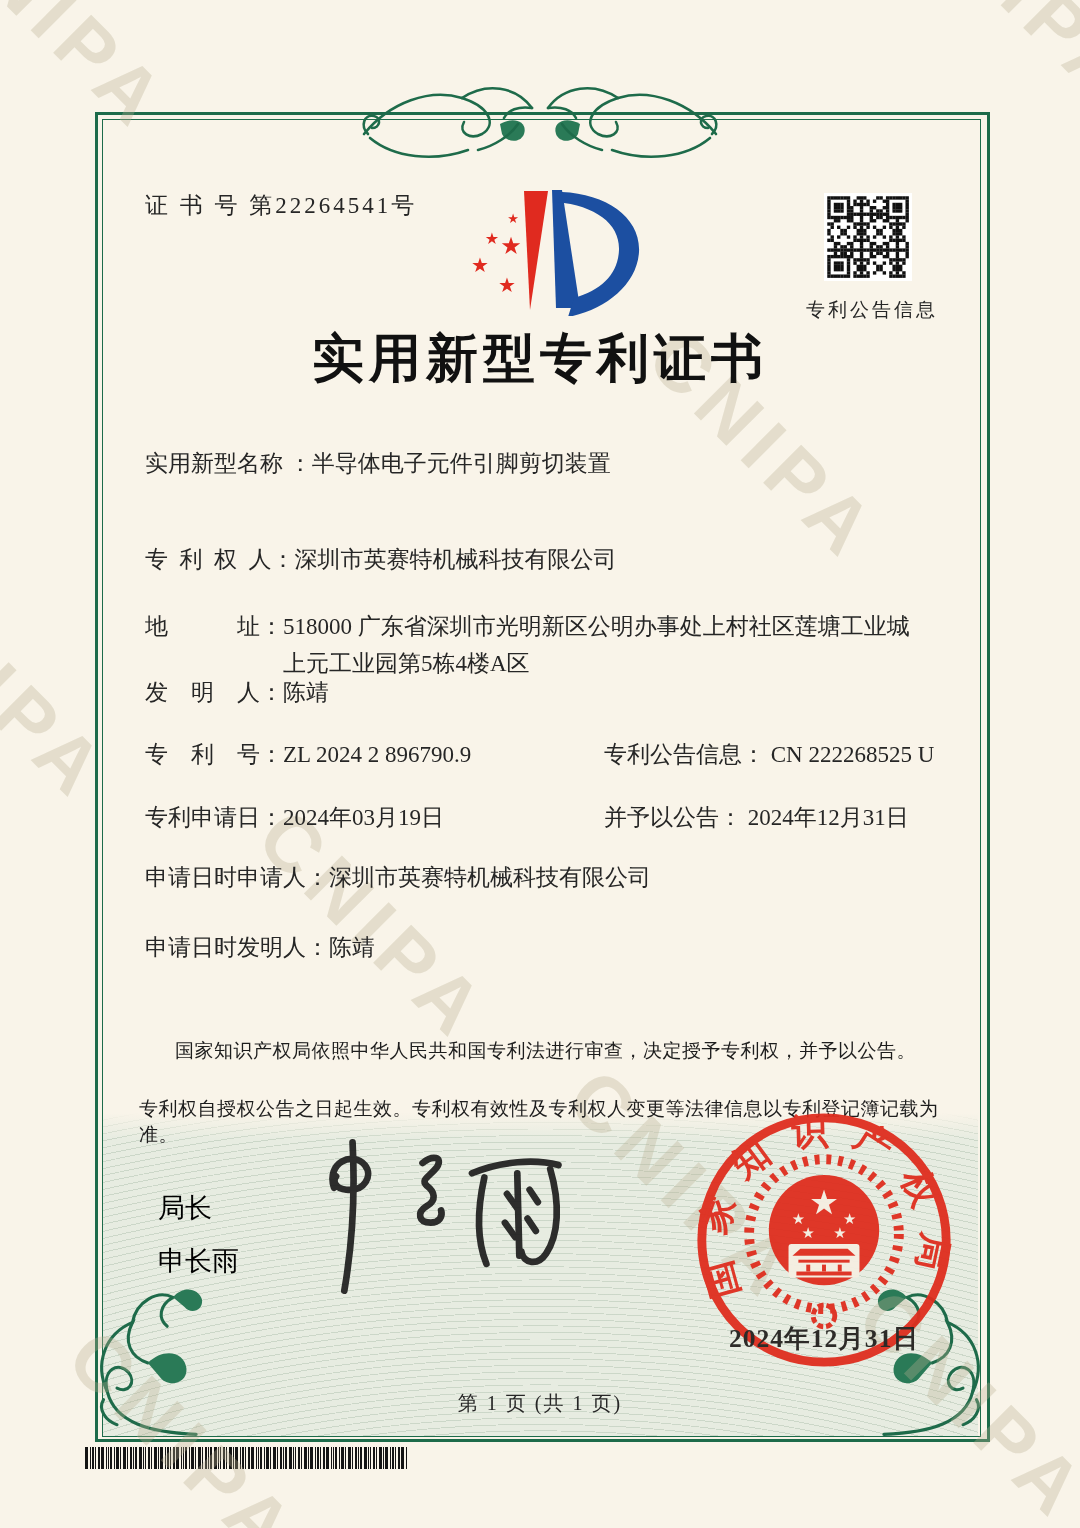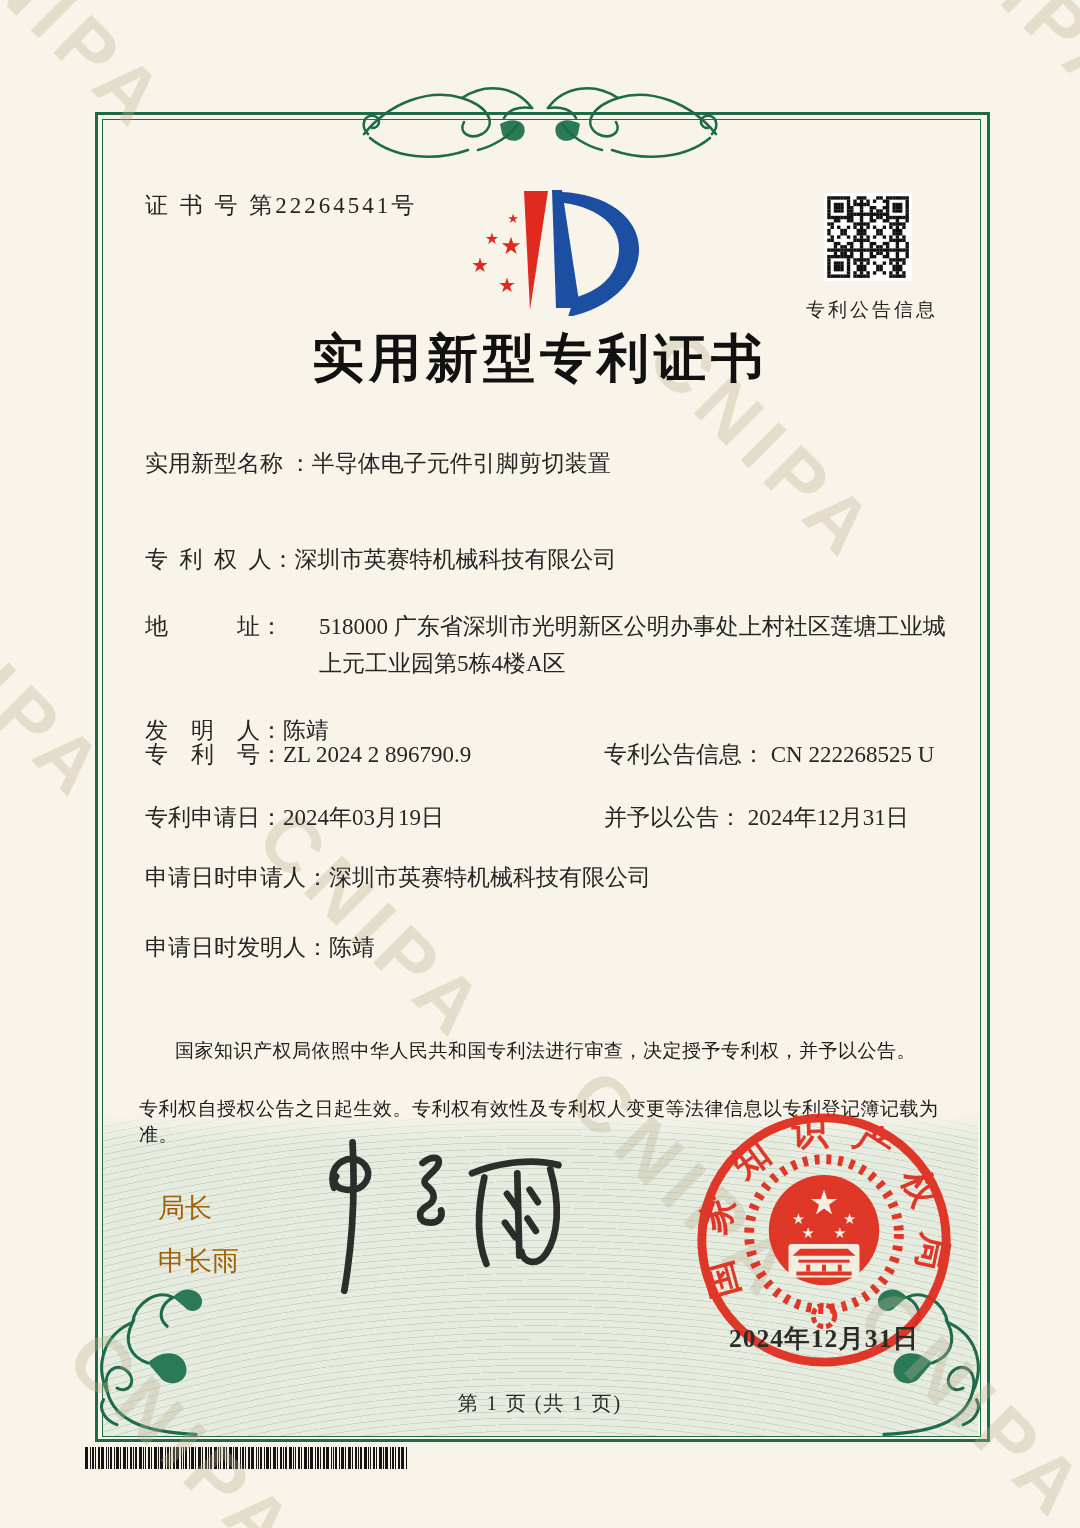--- a/index.html
+++ b/index.html
@@ -26,29 +26,29 @@
   .qr{position:absolute;left:824px;top:193px;width:88px;height:88px;z-index:4;background:#fff;}
   .qr svg{display:block;width:100%;height:100%;}
   .qrcap{position:absolute;left:806px;top:297px;font-size:19px;letter-spacing:3px;z-index:4;}
   .logo{position:absolute;left:455px;top:186px;width:190px;height:130px;z-index:4;}
   .title{position:absolute;left:0;top:324px;width:1080px;text-align:center;font-size:52px;
       font-weight:bold;letter-spacing:5px;z-index:4;color:#111;}
   
   .row{position:absolute;left:145px;font-size:23px;z-index:4;line-height:30px;}
   .row .lab{display:inline-block;vertical-align:top;white-space:pre;}
   .row .val{display:inline-block;vertical-align:top;}
-  .row.addr .val{width:640px;line-height:37px;margin-left:36px;}
+  .row.addr .val{width:640px;line-height:37px;}
   .col2{position:absolute;left:604px;font-size:23px;z-index:4;line-height:30px;}
   
   .stmt{position:absolute;left:139px;width:812px;font-size:19px;letter-spacing:.5px;
       color:#1d1d1d;z-index:4;}
   .stmt.first{padding-left:36px;width:776px;}
   
   .director{position:absolute;left:158px;font-size:27px;z-index:5;
-      font-family:"Liberation Sans","DejaVu Sans",sans-serif;color:#a16207;}
+      font-family:"Liberation Sans","DejaVu Sans",sans-serif;color:#000000;}
   .sig{position:absolute;left:298px;top:1128px;width:280px;height:175px;z-index:5;}
   
   .seal{position:absolute;left:690px;top:1106px;width:268px;height:268px;z-index:6;opacity:.93;}
   
   .pagefoot{position:absolute;left:0;top:1390px;width:1080px;text-align:center;
       font-size:20px;letter-spacing:2px;z-index:4;}
   .barcode{position:absolute;left:85px;top:1447px;width:330px;height:22px;z-index:2;
       font-size:0;white-space:nowrap;}
   .barcode i{display:inline-block;height:22px;background:#141414;}
   .ornament{position:absolute;z-index:2;}
@@ -471,21 +471,21 @@
 
 <div class="row" style="top:449px;">
   <span class="lab">实用新型名称 ：</span><span class="val">半导体电子元件引脚剪切装置</span>
 </div>
 <div class="row" style="top:545px;">
   <span class="lab">专  利  权  人：</span><span class="val">深圳市英赛特机械科技有限公司</span>
 </div>
 <div class="row addr" style="top:608px;">
   <span class="lab" style="line-height:37px;">地　　　址：</span><span class="val">518000 广东省深圳市光明新区公明办事处上村社区莲塘工业城上元工业园第5栋4楼A区</span>
 </div>
-<div class="row" style="top:678px;margin-top:38px;">
+<div class="row" style="top:678px;">
   <span class="lab">发　明　人：</span><span class="val">陈靖</span>
 </div>
 <div class="row" style="top:740px;">
   <span class="lab">专　利　号：</span><span class="val">ZL 2024 2 896790.9</span>
 </div>
 <div class="col2" style="top:740px;">
   <span class="lab">专利公告信息：</span> <span class="val">CN 222268525 U</span>
 </div>
 <div class="row" style="top:803px;">
   <span class="lab">专利申请日：</span><span class="val">2024年03月19日</span>

